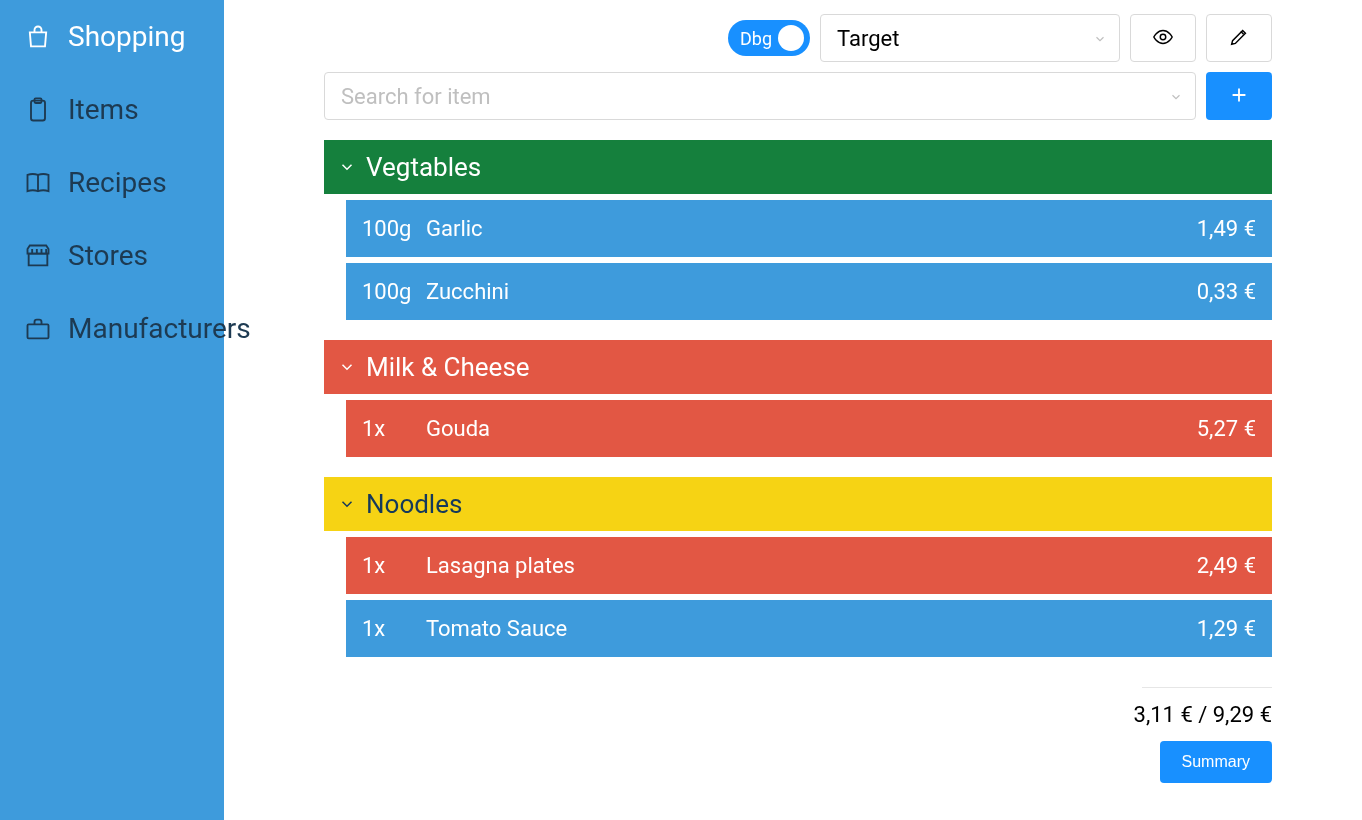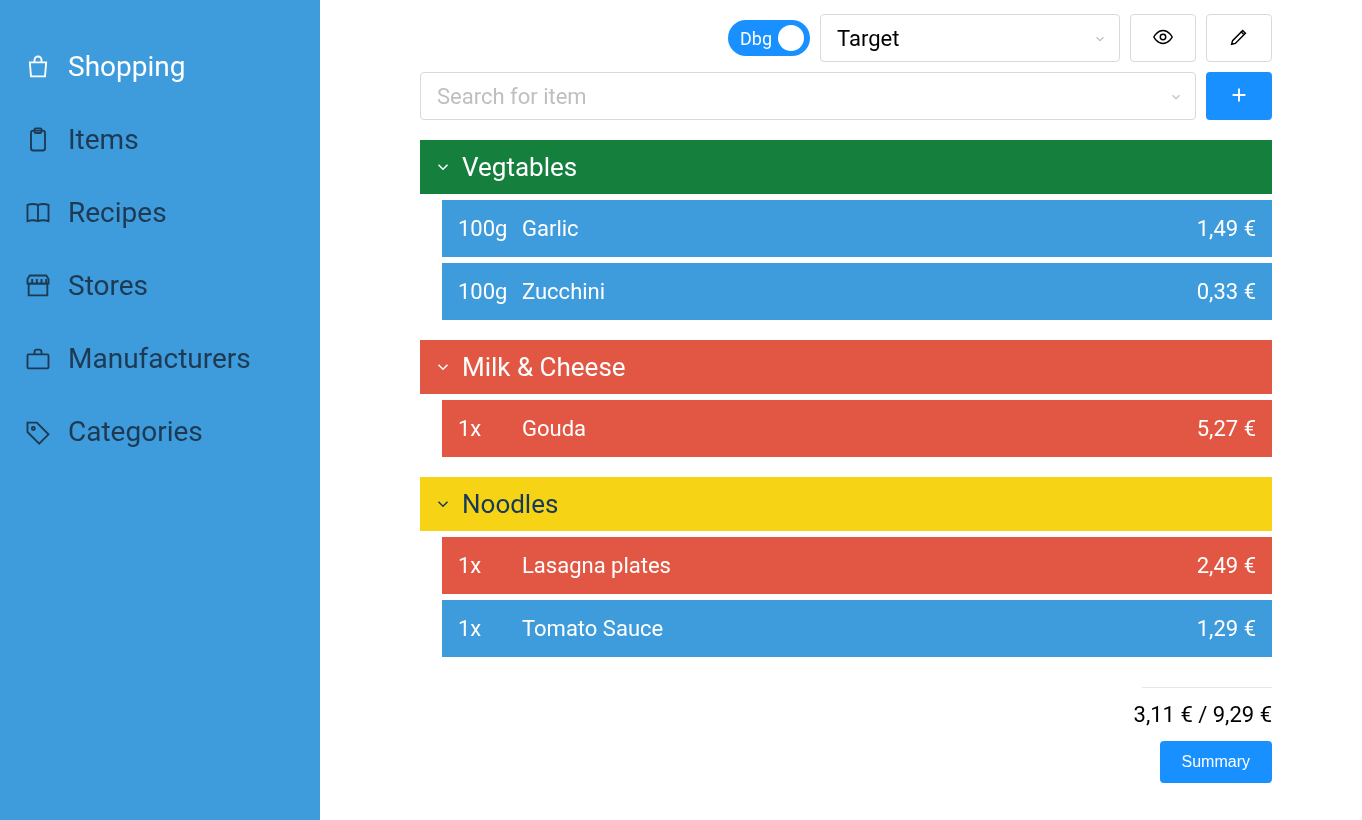--- a/index.html
+++ b/index.html
@@ -5,23 +5,22 @@
   * { box-sizing: border-box; margin: 0; padding: 0; }
   body {
     font-family: "Segoe UI", -apple-system, BlinkMacSystemFont, Roboto, sans-serif;
     background: #fff;
     width: 1362px;
     height: 820px;
     display: flex;
     overflow: hidden;
   }
   .sidebar {
-    width: 320px;
+    width: 224px;
     background: #3e9bdc;
-    padding-top: 30px;
   }
   .nav-item {
     display: flex;
     align-items: center;
     gap: 16px;
     padding: 20px 24px;
     color: #1d3a52;
     font-size: 28px;
     cursor: pointer;
   }
@@ -228,29 +227,20 @@
   </div>
   <div class="nav-item">
     <span class="nav-icon">
       <svg viewBox="0 0 24 24" fill="none" stroke="#1d3a52" stroke-width="1.6">
           <rect x="3" y="8" width="18" height="12" rx="1"></rect>
           <path d="M9 8V6a2 2 0 0 1 2-2h2a2 2 0 0 1 2 2v2"></path>
         </svg>
     </span>
     <span>Manufacturers</span>
   </div>
-  <div class="nav-item">
-    <span class="nav-icon">
-      <svg viewBox="0 0 24 24" fill="none" stroke="#1d3a52" stroke-width="1.6">
-          <path d="M3 12V4h8l10 10-8 8L3 12z"></path>
-          <circle cx="8" cy="9" r="1.3"></circle>
-        </svg>
-    </span>
-    <span>Categories</span>
-  </div>
 </nav>
 
 <main class="main">
 
   <div class="toolbar">
     <div class="toggle">
       <span>Dbg</span>
       <span class="knob"></span>
     </div>
     <div class="select">

